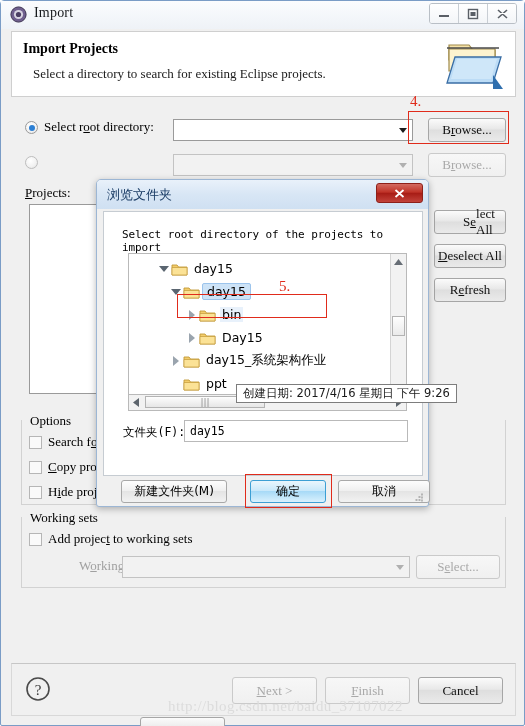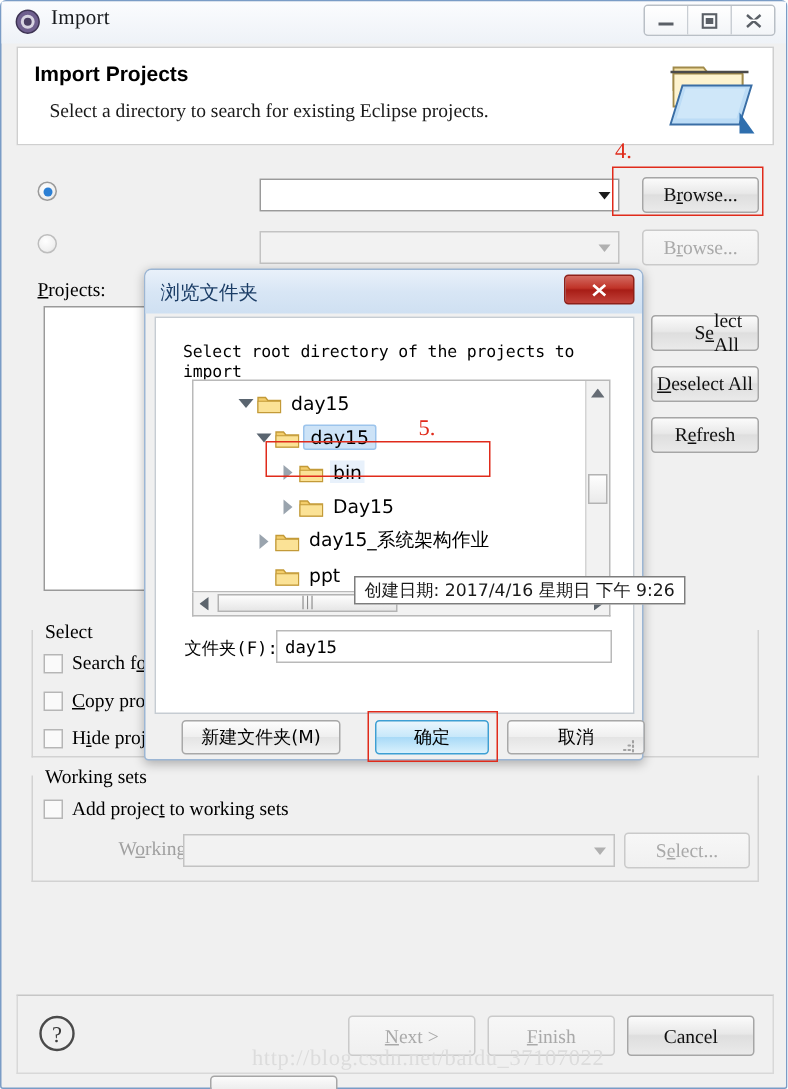--- a/index.html
+++ b/index.html
@@ -64,21 +64,21 @@
   #wizard-header {
     position: absolute; left: 10px; top: 30px;
     width: 505px; height: 66px;
     background: #ffffff;
     border: 1px solid #cfcfcf;
     box-sizing: border-box;
   }
   #wizard-header .h-title {
     position: absolute; left: 11px; top: 9px;
     font-size: 14px; font-weight: bold;
-    font-family: Liberation Sans, sans-serif;
+    font-family: Liberation Serif, serif;
   }
   #wizard-header .h-desc {
     position: absolute; left: 21px; top: 34px;
     font-size: 13px;
     font-family: "Liberation Serif", serif;
     color: #1a1a1a;
     text-align: right;
   }
   #wizard-header .h-icon {
     position: absolute; right: 8px; top: 3px;
@@ -455,20 +455,21 @@
         <path d="M16 24 h40 l-6 20 H10 z" fill="#d6ebfa" opacity=".75"></path>
         <path d="M52 40 l10 14 h-10 z" fill="#2f6fae"></path>
       </svg>
     </span>
   </div>
 
   <div id="wizard-body">
 
     <div class="radio-row" style="top:20px;">
       <span class="radio checked"></span>
+      <span class="radio-label lbl"><span>Select r</span><span class="u">o</span><span>ot directory:</span></span>
       <div class="combo" style="left:162px; top:2px; width:240px;">
         <span class="arrow"></span>
       </div>
       <div class="btn" style="left:417px; top:1px; width:78px;"><span></span>B<span class="u">r</span>owse...</div>
     </div>
 
     <div class="radio-row" style="top:55px;">
       <span class="radio off"></span>
       <div class="combo disabled" style="left:162px; top:2px; width:240px;">
         <span class="arrow"></span>
@@ -478,21 +479,21 @@
 
     <div id="projects-label" class="lbl"><span class="u">P</span><span>rojects:</span></div>
     <div id="projects-list"></div>
 
     <div class="btn" style="left:423px; top:113px; width:72px;padding-left:28px;">S<span class="u">e</span>lect All</div>
     <div class="btn" style="left:423px; top:147px; width:72px;"><span class="u">D</span>eselect All</div>
     <div class="btn" style="left:423px; top:181px; width:72px;">R<span class="u">e</span>fresh</div>
 
     <div class="group" style="left:10px; top:316px; width:485px; height:92px;">
       <div class="g-line"></div>
-      <div class="g-title">Select</div>
+      <div class="g-title">Options</div>
     </div>
     <div class="chk-row" style="top:336px;">
       <span class="chk"></span>
       <span class="chk-label lbl">Search f<span class="u">o</span>r nested projects</span>
     </div>
     <div class="chk-row" style="top:361px;">
       <span class="chk"></span>
       <span class="chk-label lbl"><span class="u">C</span>opy projects into workspace</span>
     </div>
     <div class="chk-row" style="top:386px;">

